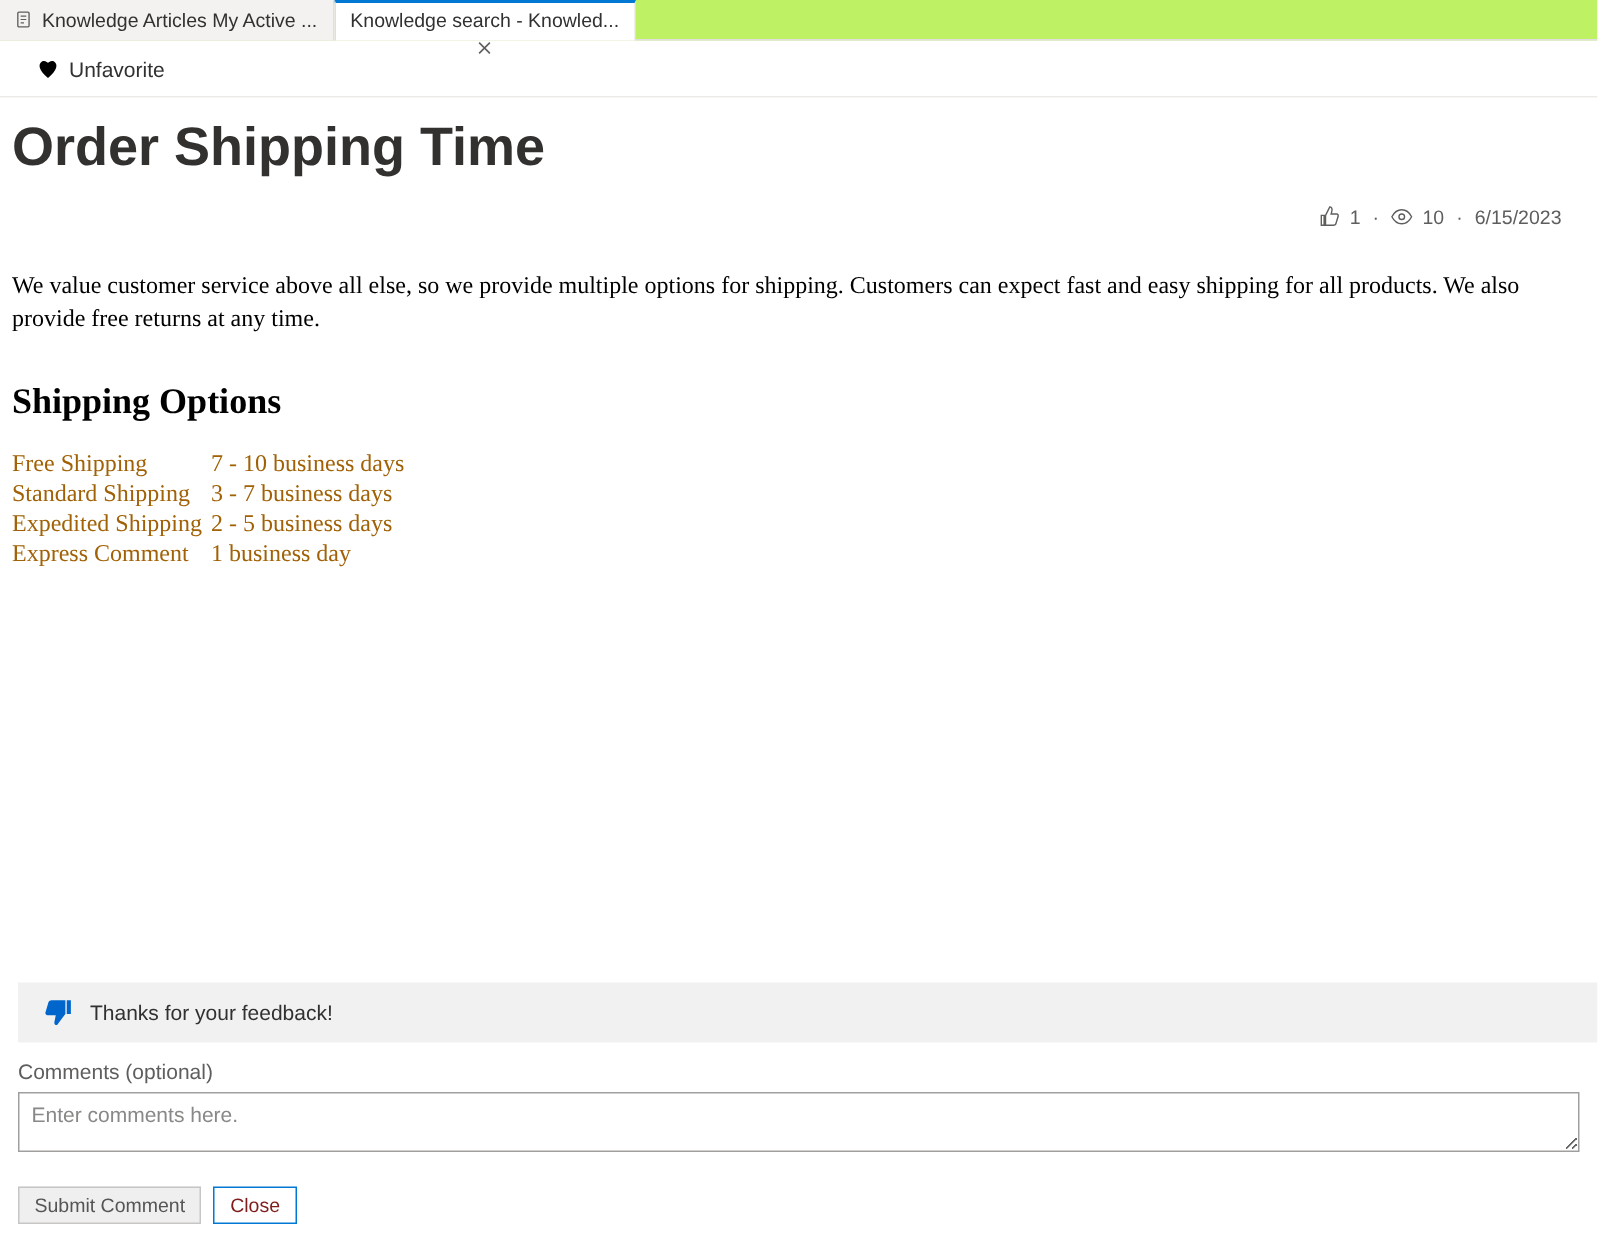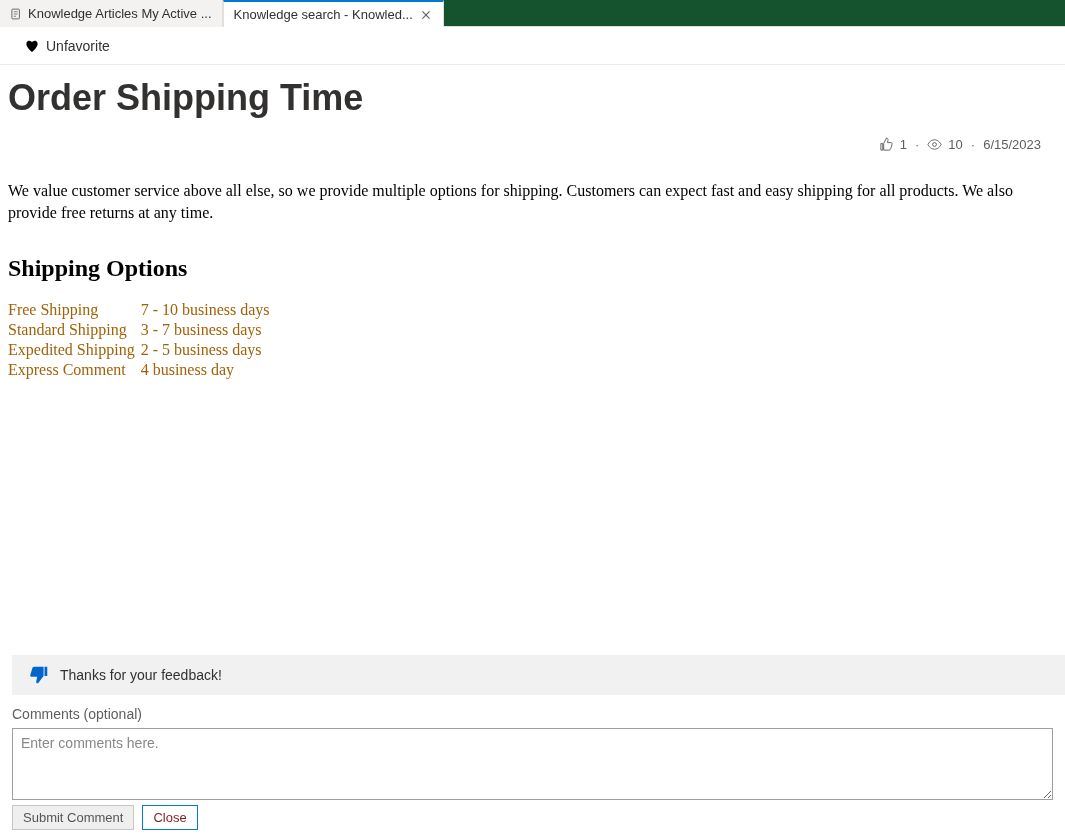--- a/index.html
+++ b/index.html
@@ -8,22 +8,22 @@
       font-size: 14px;
       color: #323130;
       background: #ffffff;
       width: 1065px;
       height: 838px;
       overflow: hidden;
       position: relative;
     }
     .tab-bar {
       display: flex;
-      align-items: flex-start;
-      background: #14532d;
+      align-items: center;
+      background: #bef264;
       height: 27px;
       border-bottom: 1px solid #e1dfdd;
     }
     .tab {
       display: flex;
       align-items: center;
       gap: 6px;
       padding: 4px 10px;
       height: 27px;
       font-size: 13px;
@@ -31,20 +31,21 @@
       border-right: 1px solid #e1dfdd;
       background: #faf9f8;
       cursor: pointer;
     }
     .tab.inactive { background: #f3f2f1; }
     .tab.active {
       background: #ffffff;
       border-top: 2px solid #0078d4;
       border-right: 1px solid #e1dfdd;
       border-left: 1px solid #e1dfdd;
+      flex-direction: column;
     }
     .tab .doc-ico { width: 12px; height: 12px; }
     .tab .close-x {
       width: 14px; height: 14px;
       display: flex; align-items: center; justify-content: center;
       color: #605e5c;
     }
     .toolbar {
       display: flex;
       align-items: center;
@@ -117,30 +118,30 @@
     .feedback-bar .msg { font-size: 14px; color: #323130; }
     .comments-area {
       position: absolute;
       left: 12px;
       right: 12px;
       top: 706px;
     }
     .comments-label { font-size: 14px; color: #605e5c; margin-bottom: 6px; display:block;}
     .comments-textarea {
       width: 100%;
-      height: 72px;
+      height: 40px;
       border: 1px solid #a19f9d;
       padding: 6px 8px;
       font-family: "Segoe UI", sans-serif;
       font-size: 14px;
       color: #323130;
       resize: both;
     }
     .comments-textarea::placeholder { color: #8a8886; }
-    .btn-row { margin-top: 2px; display: flex; gap: 8px; }
+    .btn-row { margin-top: 20px; display: flex; gap: 8px; }
     .btn {
       font-size: 13px;
       padding: 4px 10px;
       border: 1px solid #8a8886;
       background: #f3f2f1;
       cursor: pointer;
     }
     .btn.primary { background: #efefef; color: #555; border: 1px solid #c8c6c4; }
     .btn.secondary { background: #fff; color: #7f1d1d; border: 1px solid #0078d4; }
   </style>
@@ -202,21 +203,21 @@
     <tr>
           <td>Standard Shipping</td>
           <td>3 - 7 business days</td>
         </tr>
     <tr>
           <td>Expedited Shipping</td>
           <td>2 - 5 business days</td>
         </tr>
     <tr>
           <td>Express Comment</td>
-          <td>4 business day</td>
+          <td>1 business day</td>
         </tr>
   </tbody>
     </table>
 </div>
 
 <div class="feedback-bar">
   <svg class="thumbsdown" viewBox="0 0 24 24">
       <path d="M21 3 h-3 v10 h3 z M17 3 H7 c-1 0 -2 0.6 -2.3 1.6 L2.5 12 c-0.3 1 0.5 2 1.5 2 H10 l-1 5 c-0.3 1.5 1 2.5 2 2 l6 -8 z" fill="#0066cc"></path>
     </svg>
   <span class="msg">Thanks for your feedback!</span>

